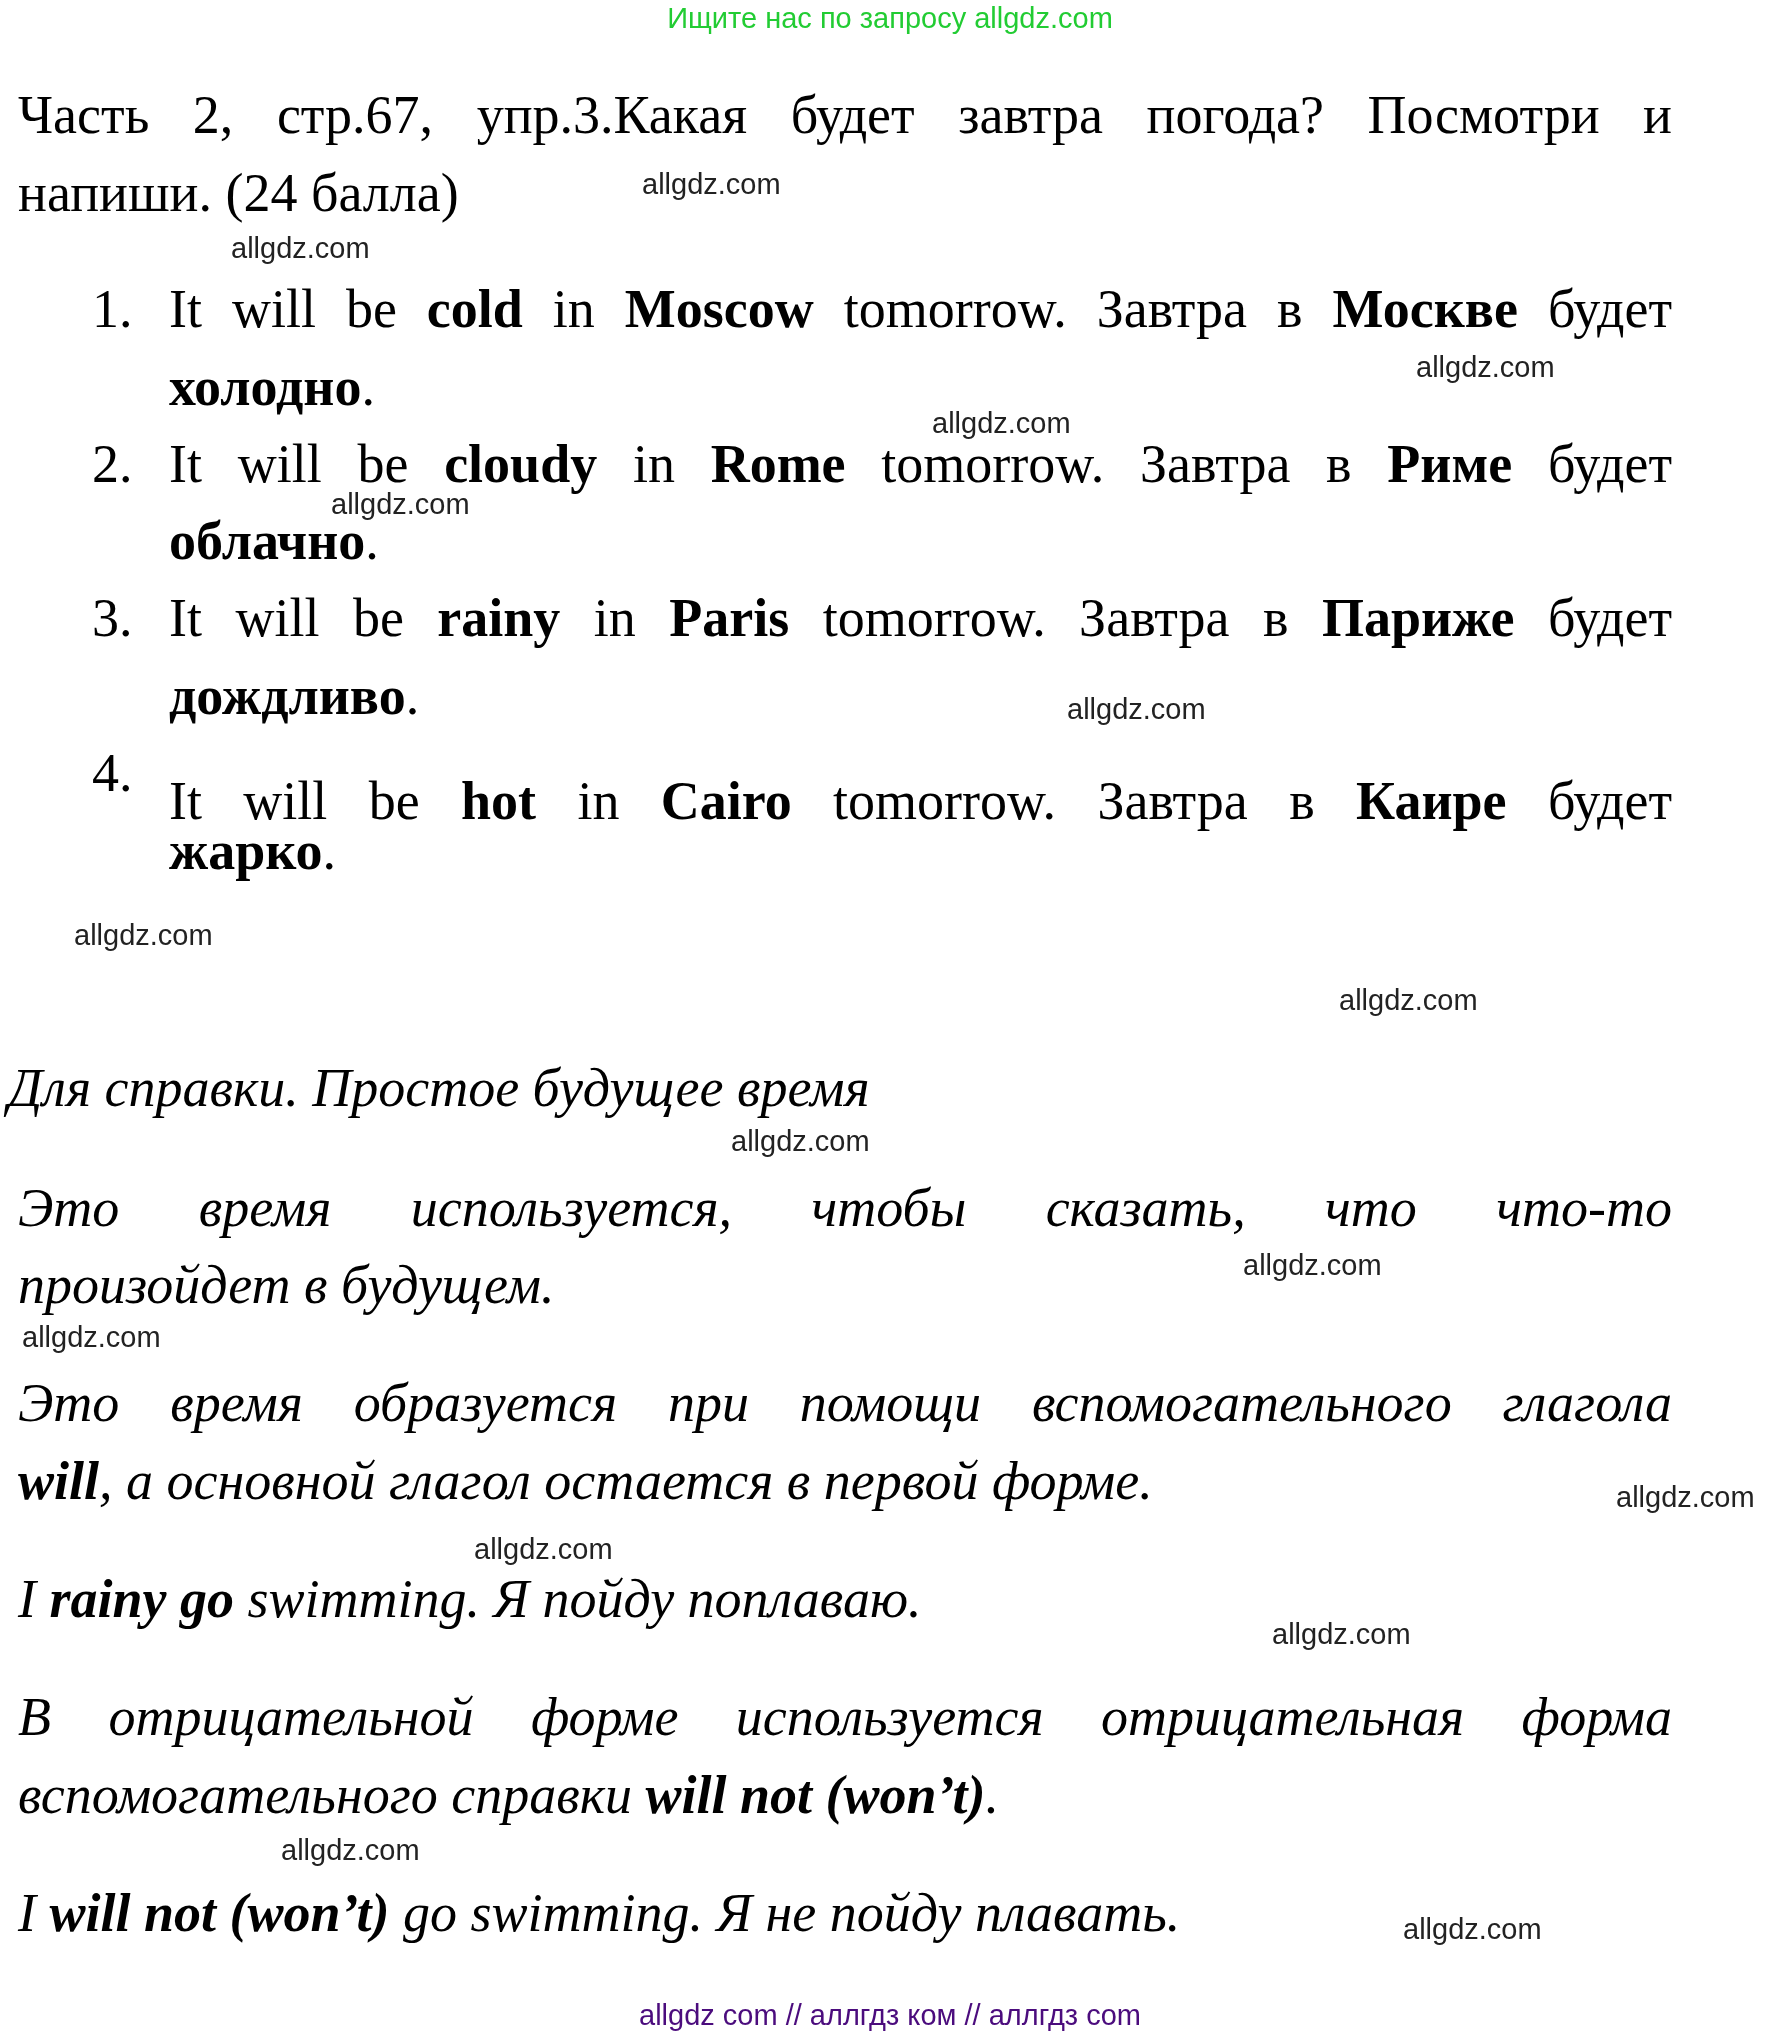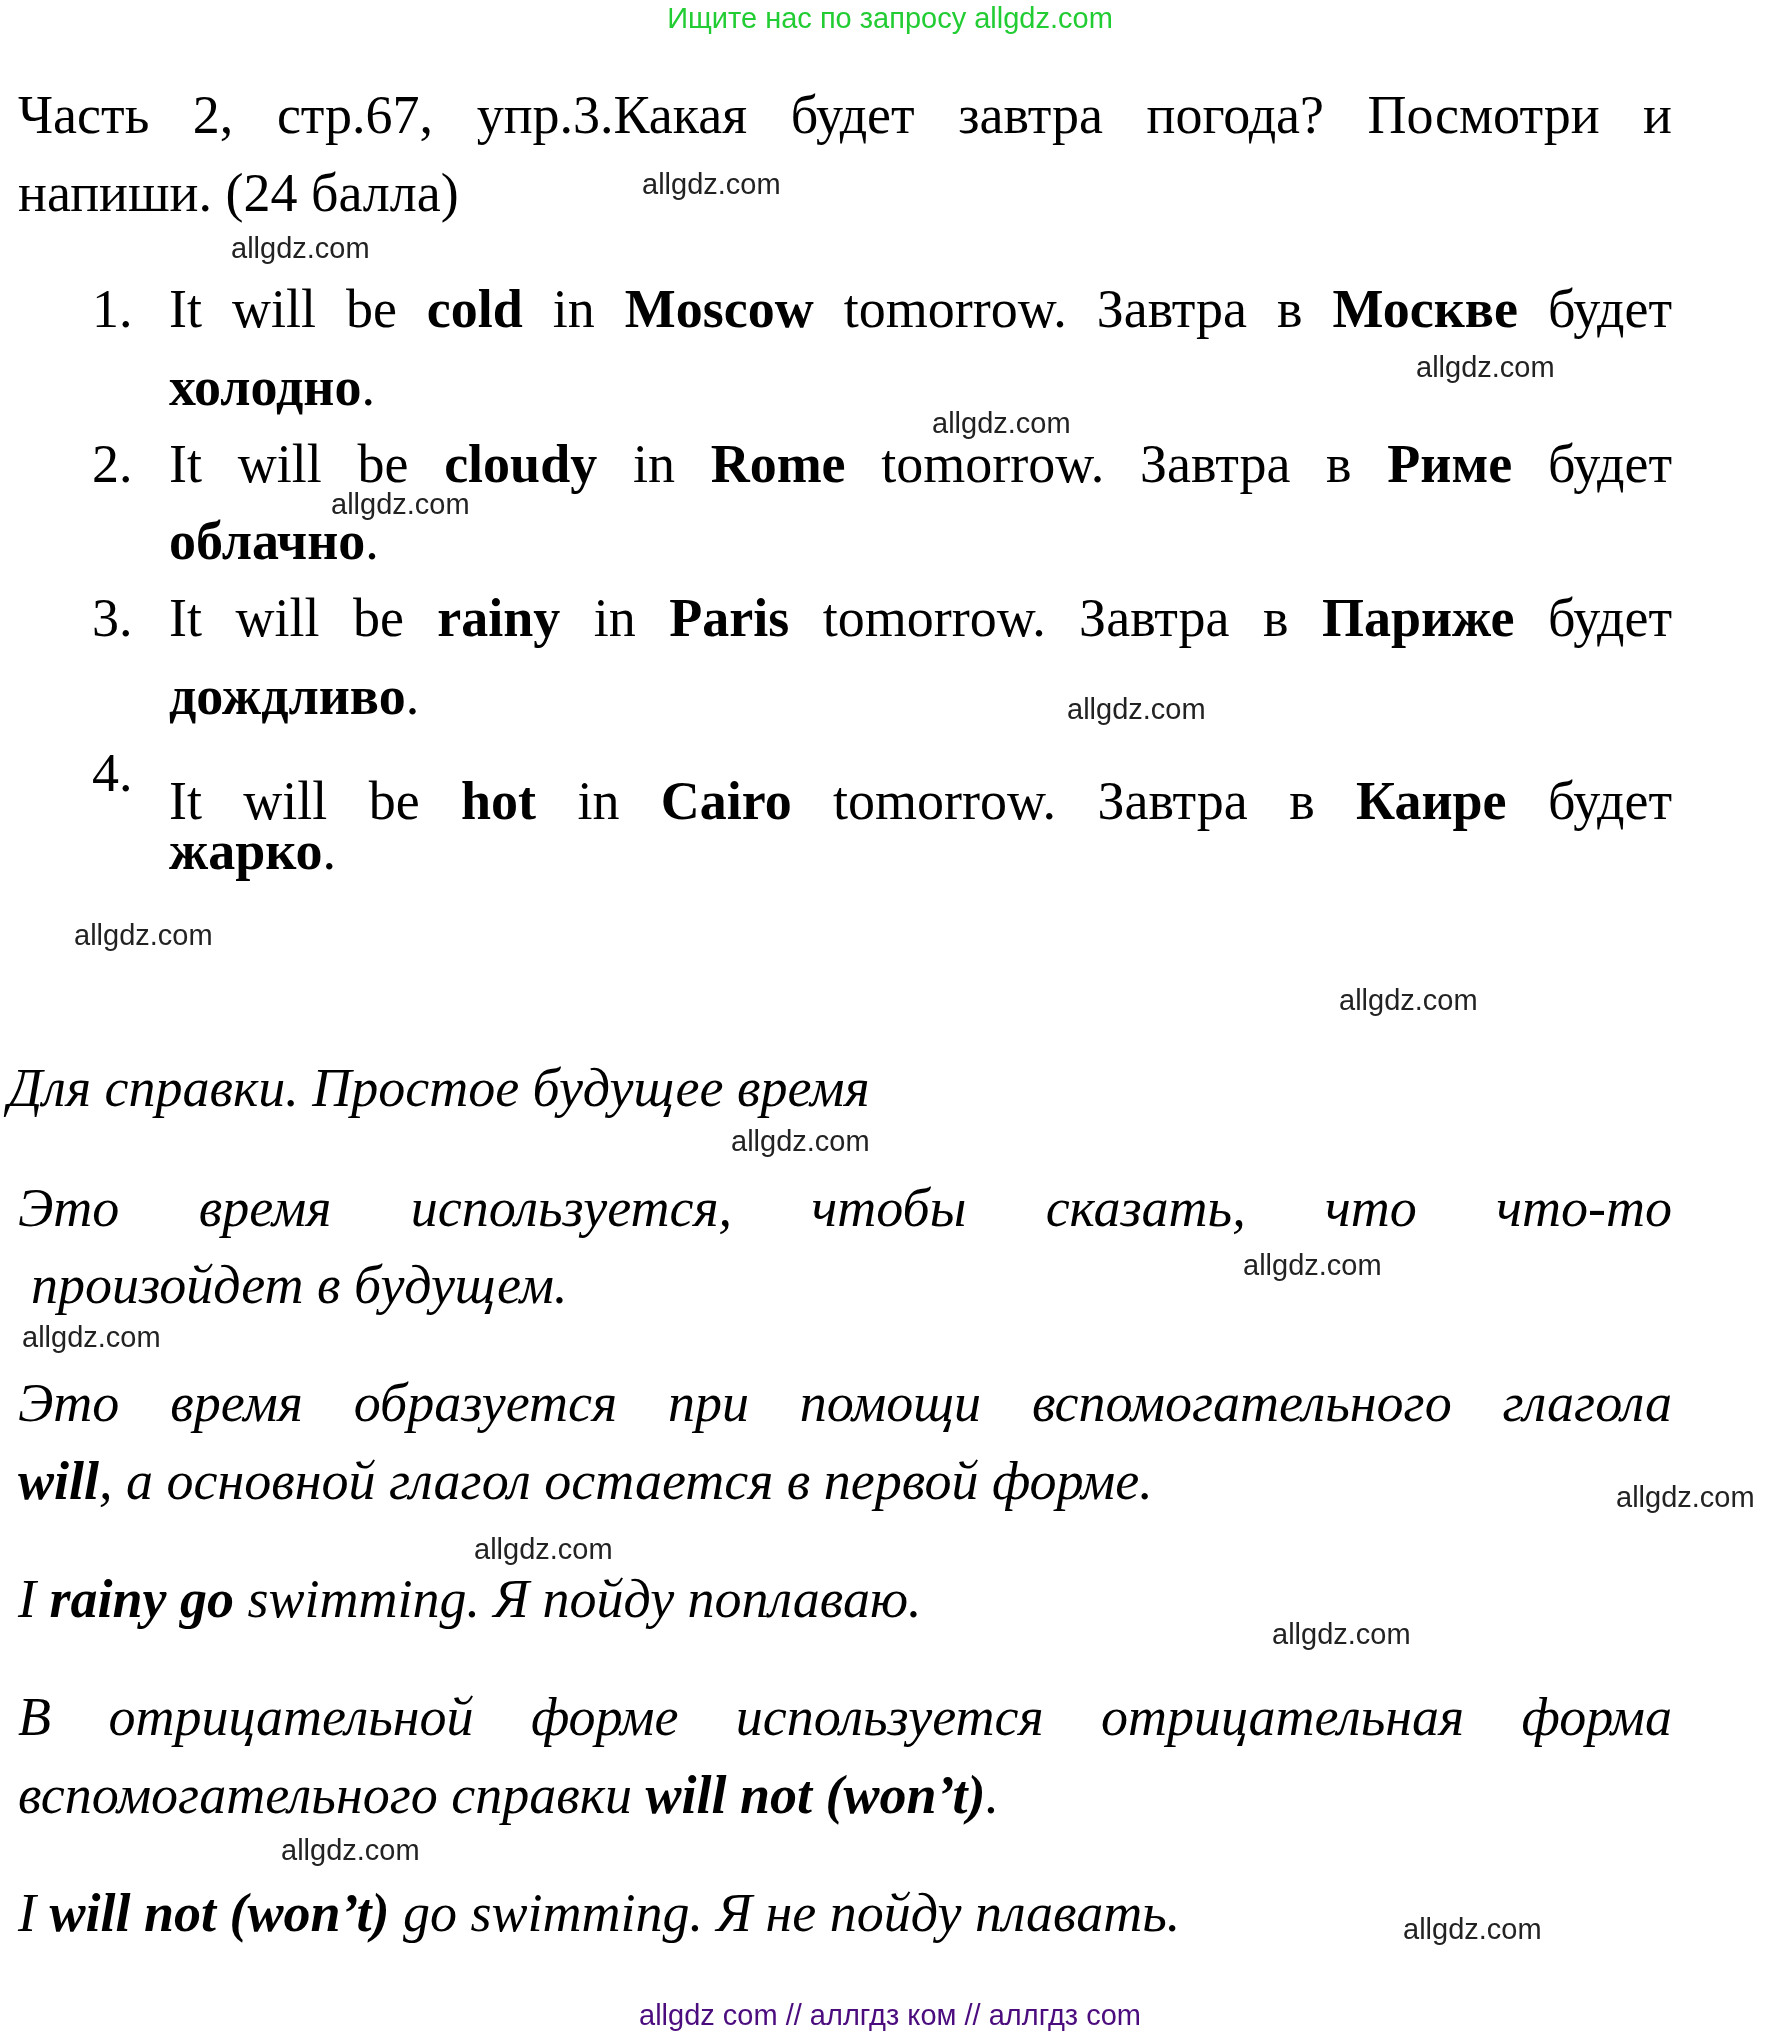--- a/index.html
+++ b/index.html
@@ -52,21 +52,21 @@
   <div>
     <div class="serif li-num" style="top:743px;">4.</div>
     <div class="serif li-line" style="top:771px;"><span>It will be </span><b>hot</b><span> in </span><b>Cairo</b><span> tomorrow. Завтра в </span><b>Каире</b><span> будет</span></div>
     <div class="serif li-line last" style="top:821px;"><b>жарко</b><span>.</span></div>
   </div>
 </div>
 
 <div>
   <div class="serif it line last" style="top:1058px; left:8px;">Для справки. Простое будущее время</div>
   <div class="serif it line" style="top:1178px;">Это время используется, чтобы сказать, что что-то</div>
-  <div class="serif it line last" style="top:1255px;margin-left:13px;">произойдет в будущем.</div>
+  <div class="serif it line last" style="top:1255px;">произойдет в будущем.</div>
   <div class="serif it line" style="top:1373px;">Это время образуется при помощи вспомогательного глагола</div>
   <div class="serif it line last" style="top:1451px;"><b>will</b><span>, а основной глагол остается в первой форме.</span></div>
   <div class="serif it line last" style="top:1569px;"><span>I </span><b>rainy go</b><span> swimming. Я пойду поплаваю.</span></div>
   <div class="serif it line" style="top:1687px;">В отрицательной форме используется отрицательная форма</div>
   <div class="serif it line last" style="top:1765px;"><span>вспомогательного справки </span><b>will not (won’t)</b><span>.</span></div>
   <div class="serif it line last" style="top:1883px;"><span>I </span><b>will not (won’t)</b><span> go swimming. Я не пойду плавать.</span></div>
 </div>
 
 <div class="abs wm" style="left:642px; top:168px;">allgdz.com</div>
 <div class="abs wm" style="left:231px; top:232px;">allgdz.com</div>

